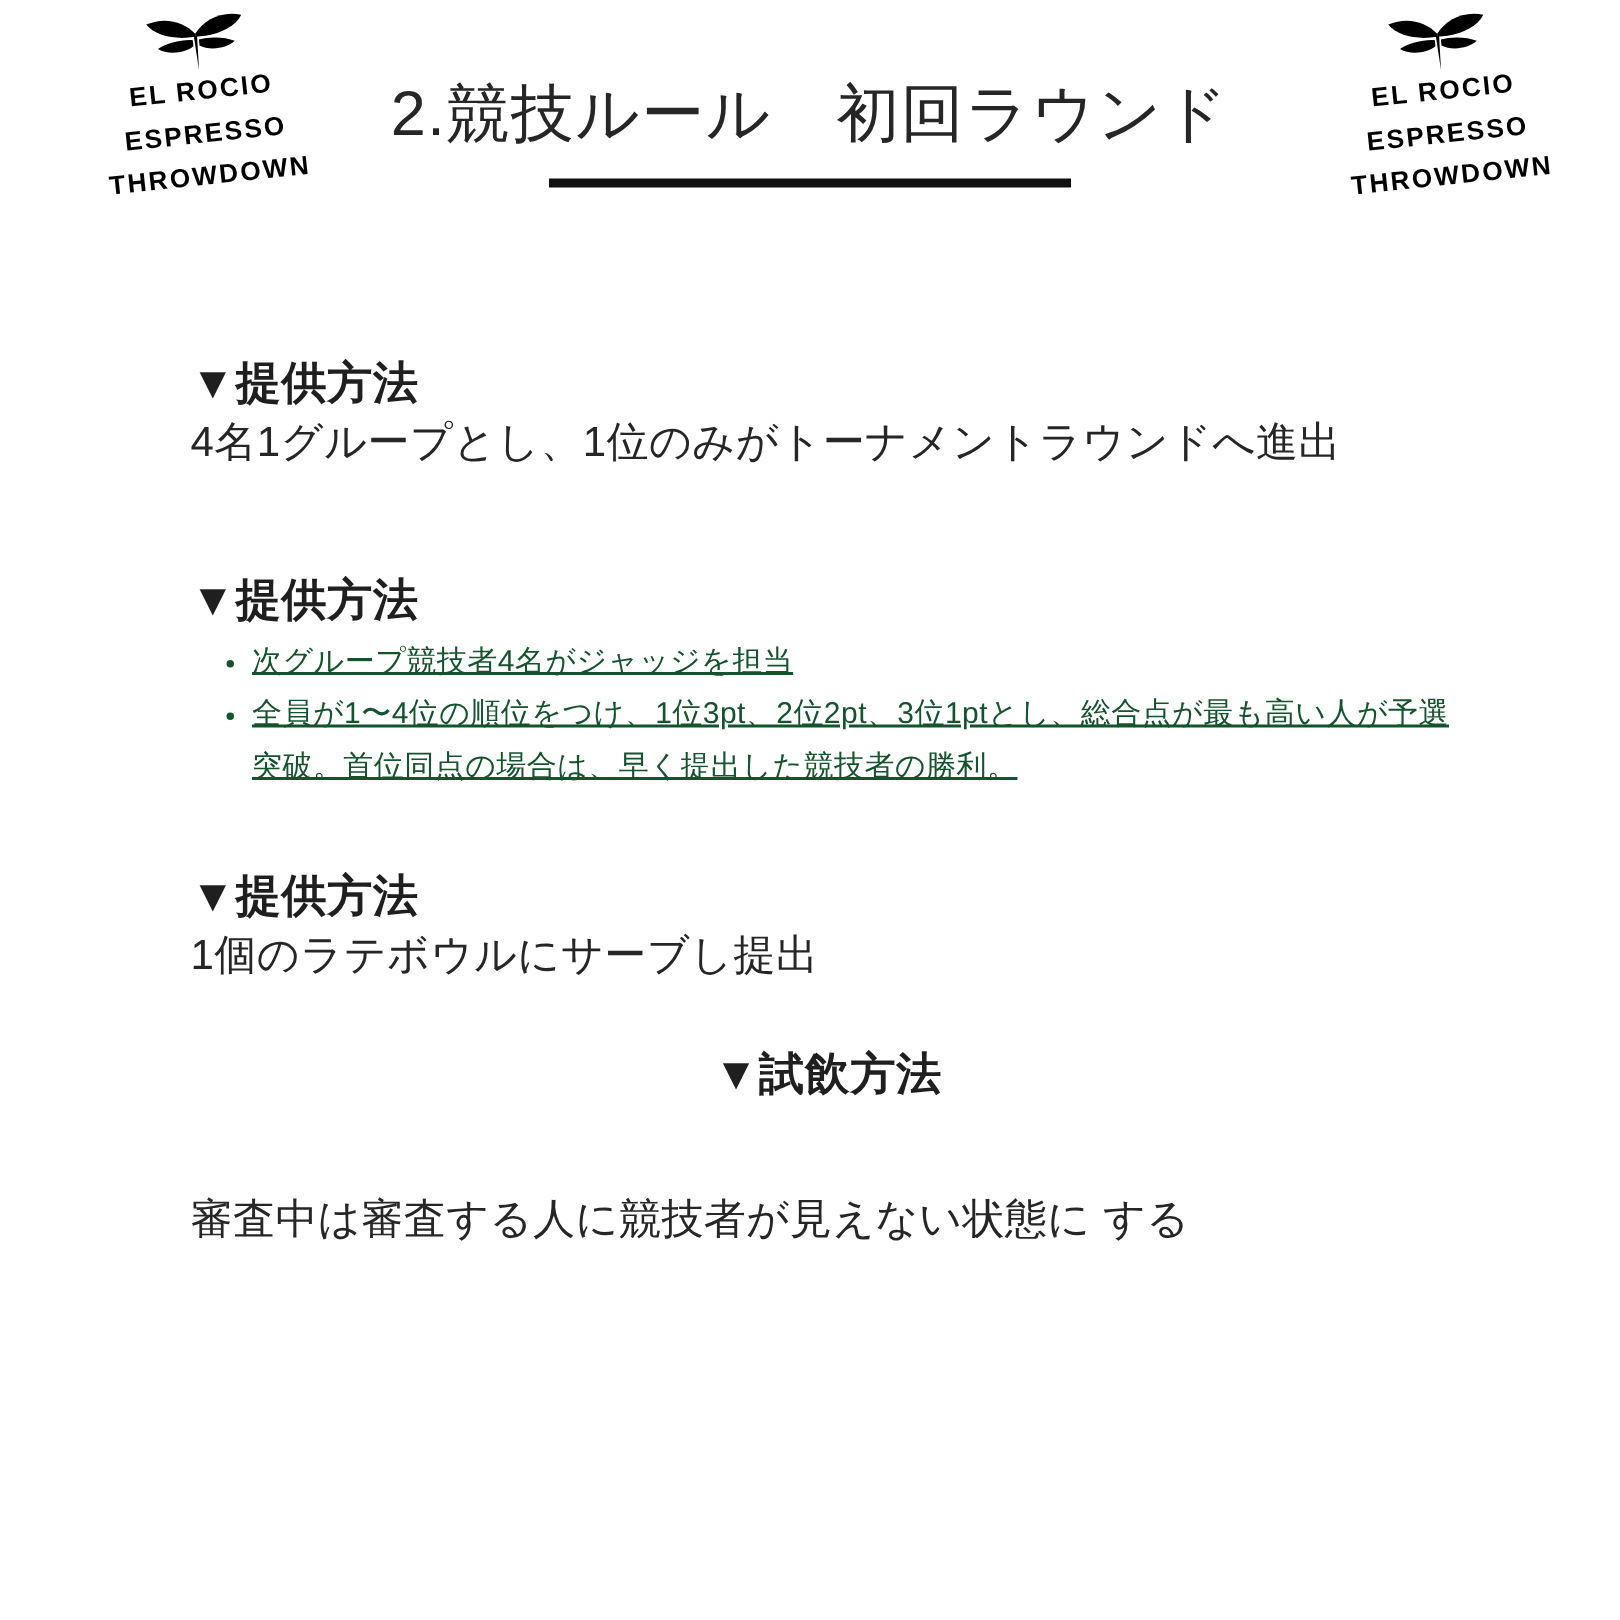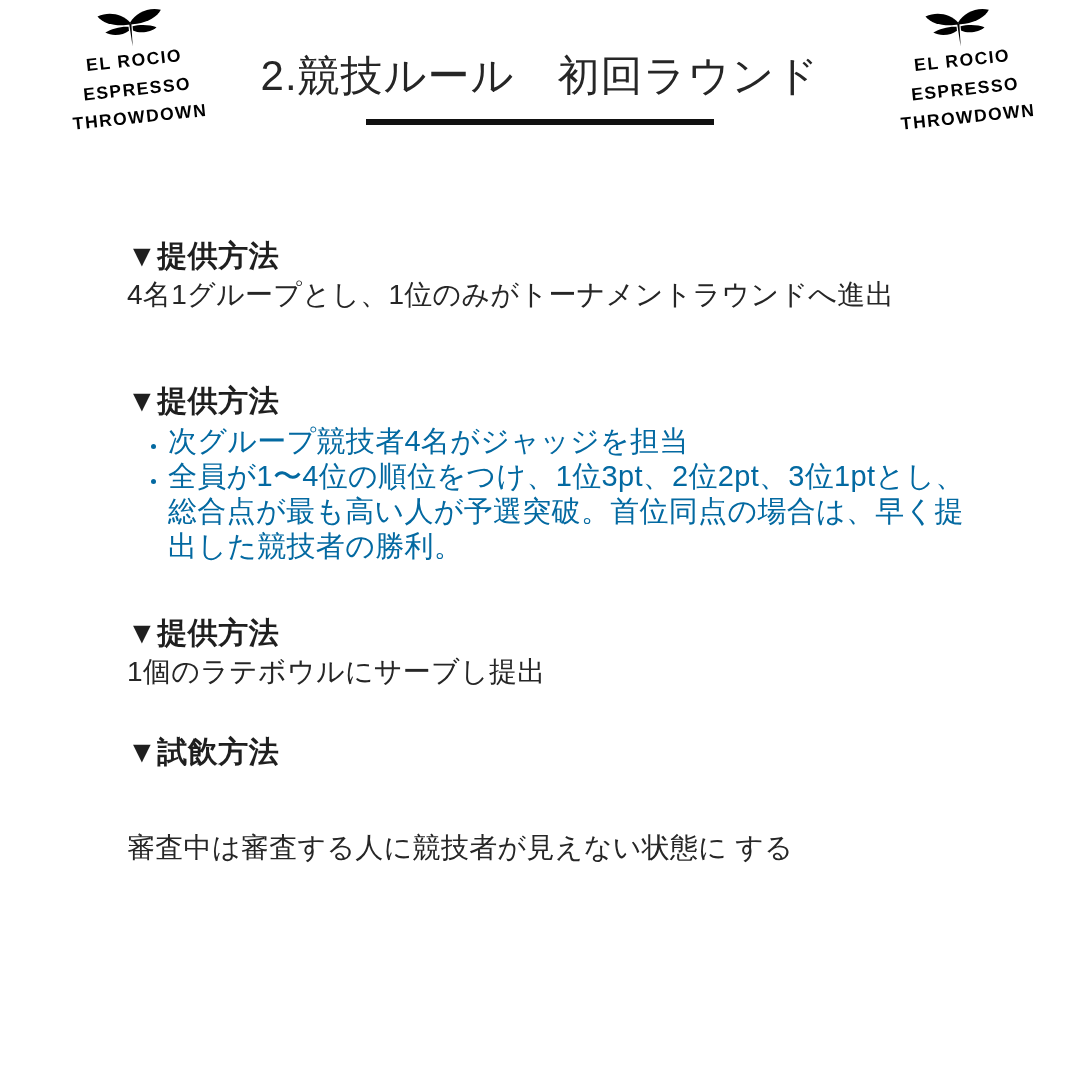--- a/index.html
+++ b/index.html
@@ -68,21 +68,21 @@
   
   .content {
     position: absolute;
     left: 127px;
     top: 237px;
     width: 850px;
   }
   .section { margin: 0 0 70px 0; }
   .section:nth-of-type(2) { margin-bottom: 50px; }
   .section:nth-of-type(3) { margin-bottom: 44px; }
-  .section:nth-of-type(4) { margin-bottom: 60px; }
+  .section:nth-of-type(4) { margin-bottom: 60px; text-align: center; }
   .section-heading {
     margin: 0;
     font-size: 30px;
     font-weight: bold;
     line-height: 37px;
     color: #1f1f1f;
     letter-spacing: 0.5px;
   }
   .section-body {
     margin: 3px 0 0 0;
@@ -91,24 +91,25 @@
     line-height: 35px;
     color: #262626;
     letter-spacing: 0.3px;
   }
   .section-bullets {
     margin: 5px 0 0 0;
     padding: 0 0 0 41px;
     list-style: disc;
   }
   .section-bullets li {
-    font-size: 29px;
+    font-size: 20px;
     line-height: 35px;
-    color: #0369a1;
+    color: #14532d;
     letter-spacing: 0.3px;
+    text-decoration: underline;
   }
   .section-bullets li::marker { font-size: 18px; }
 </style>
 </head>
 <body>
 
 <div class="page">
 
   <div class="logo logo-left">
     <svg class="logo-icon" viewBox="0 0 100 62" xmlns="http://www.w3.org/2000/svg" aria-hidden="true">

